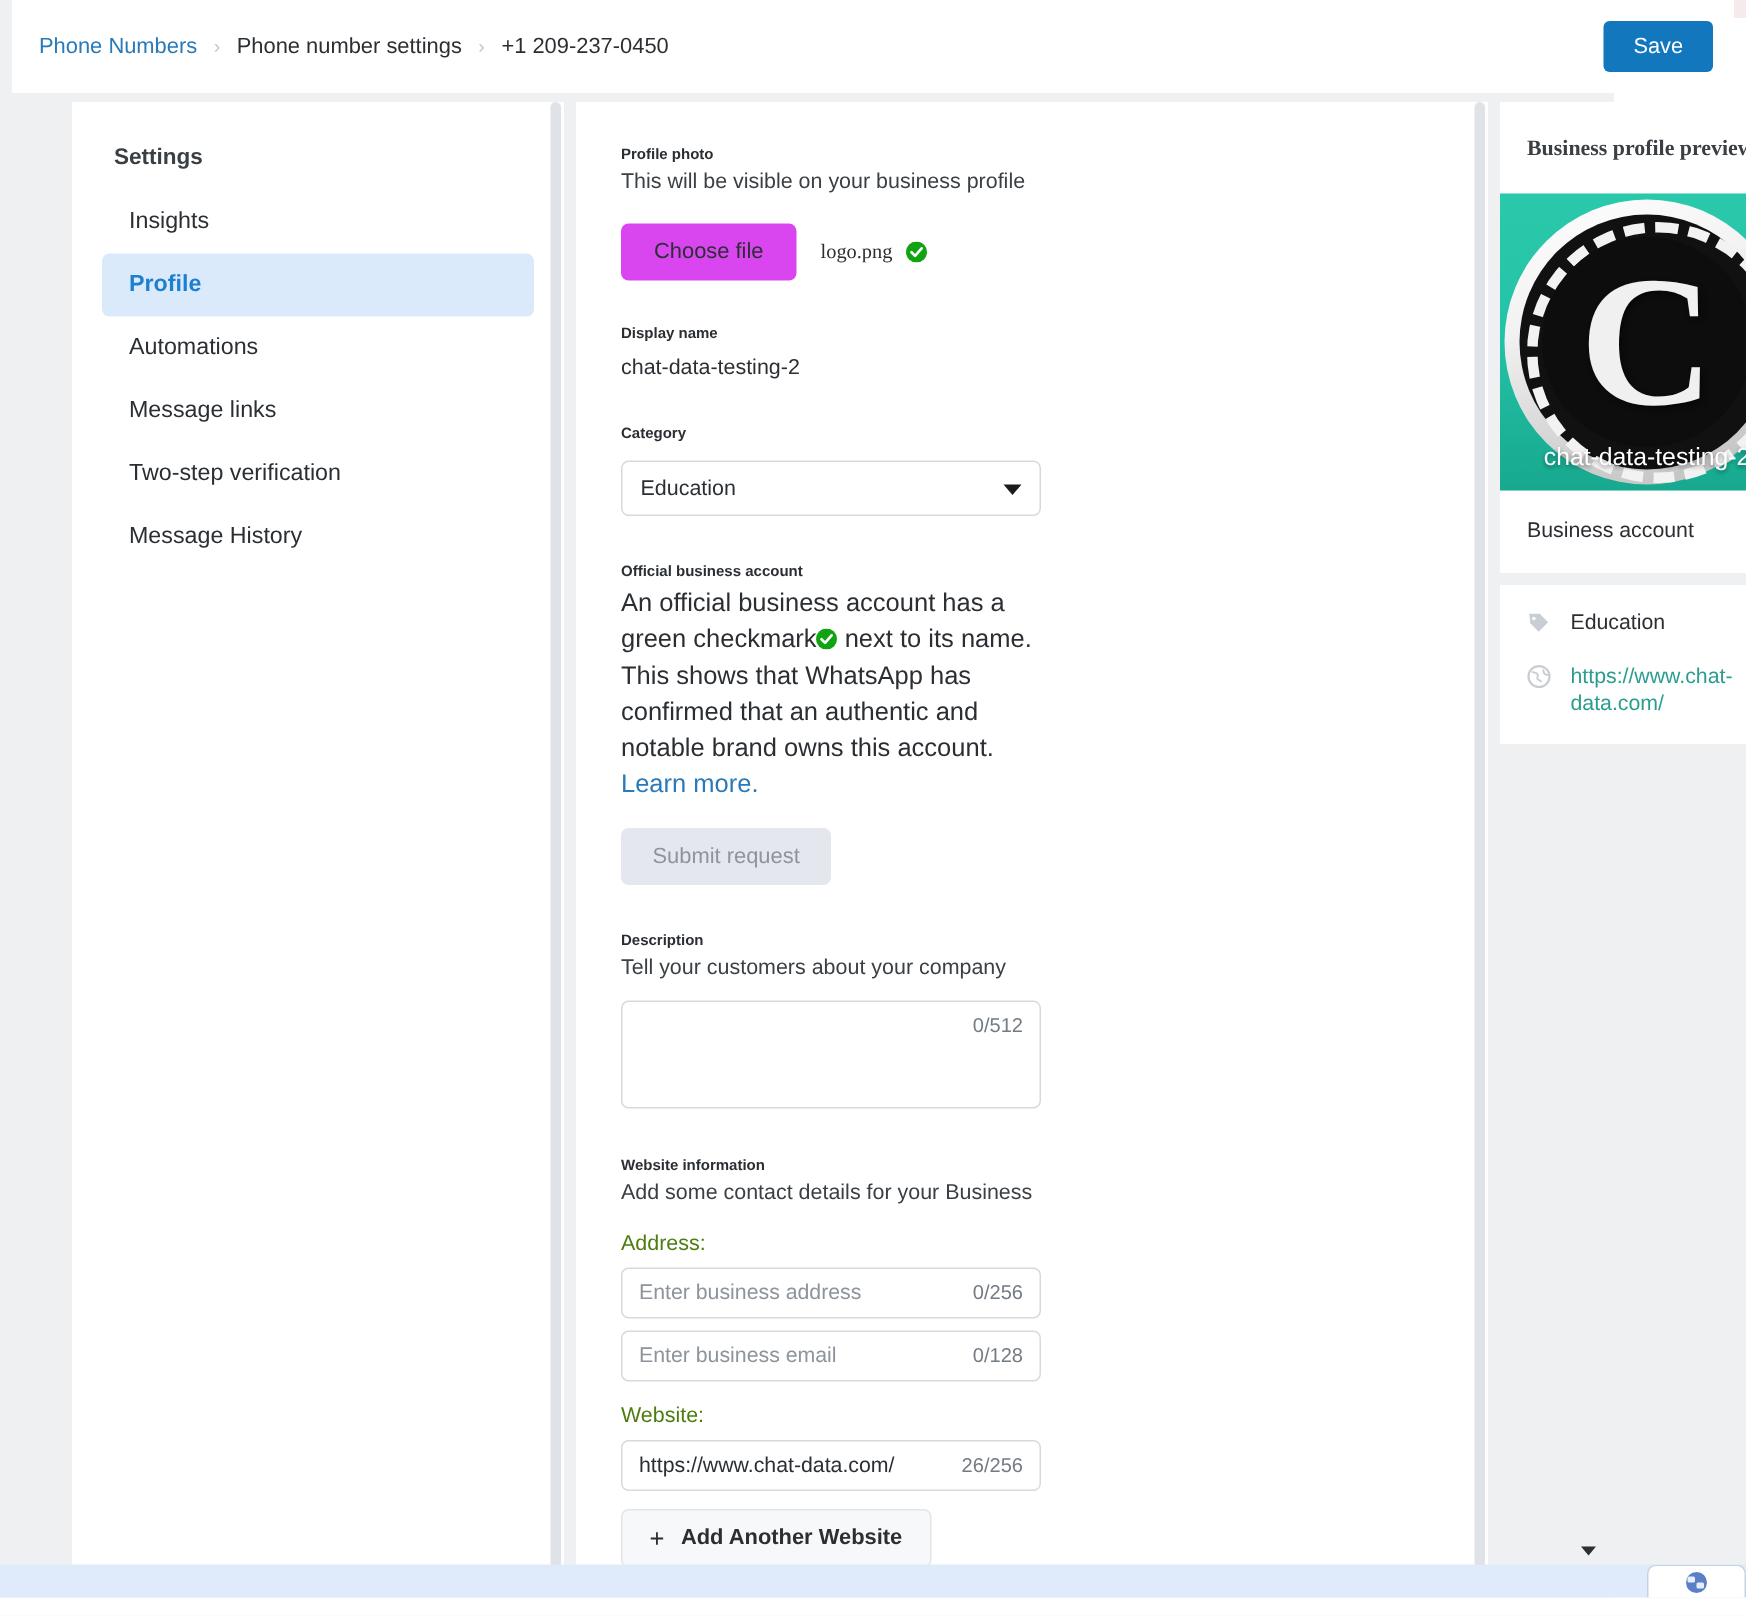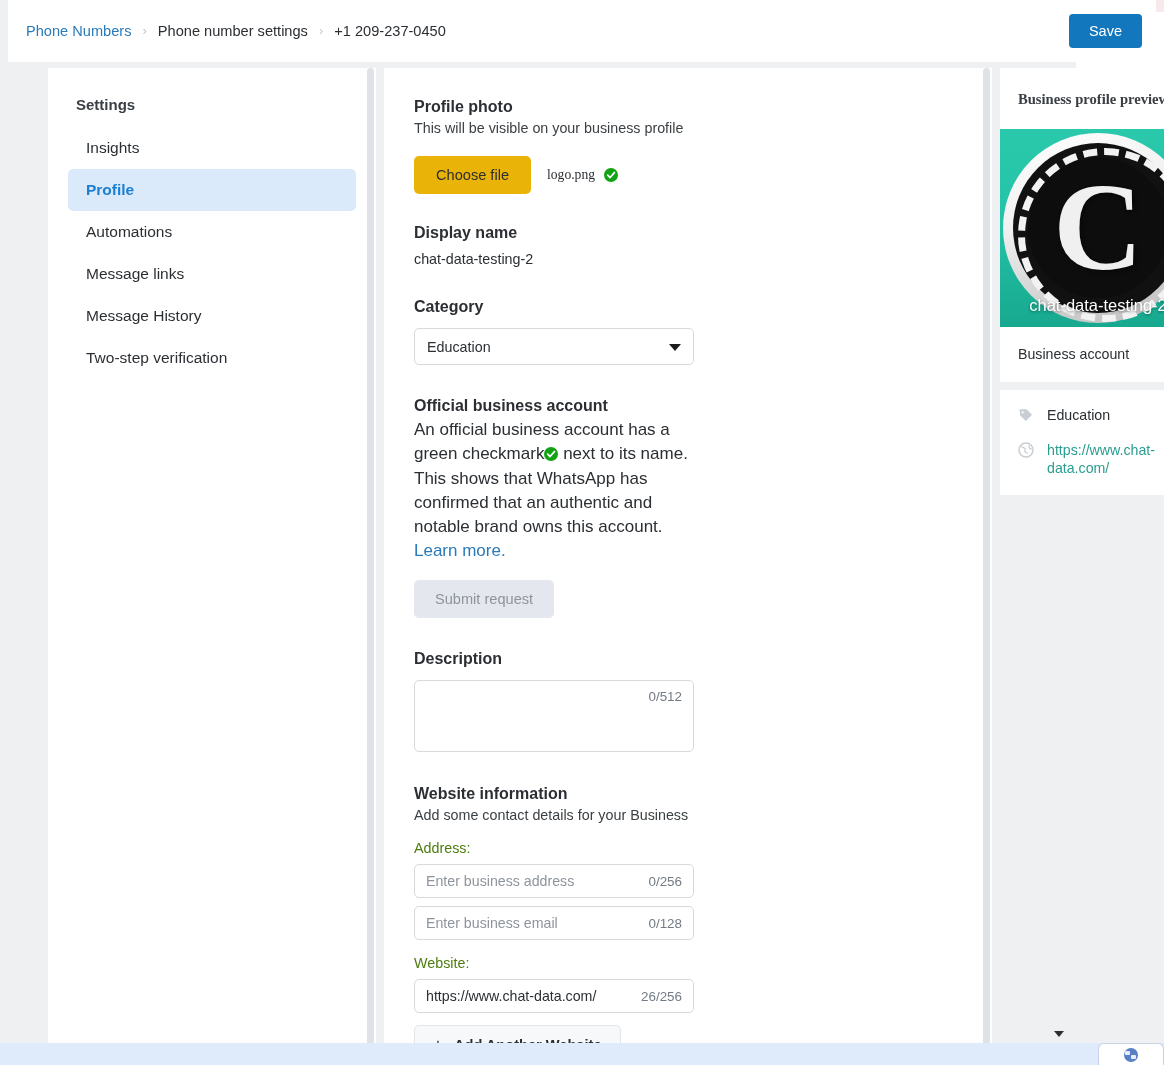--- a/index.html
+++ b/index.html
@@ -91,28 +91,28 @@
     width: 7px; height: 100%; background: #ffffff;
   }
   .left-scroll i {
     display: block; position: absolute; top: 0; left: 0;
     width: 7px; height: 100%; background: #dfe2e6; border-radius: 4px;
   }
 
   
   .form { padding: 30px 0 0 30px; width: 620px; }
   .sec-title {
-    font-size: 16px; font-weight: bold; color: #2b2f33; margin: 0;
+    font-size: 10px; font-weight: bold; color: #2b2f33; margin: 0;
   }
   .sec-sub {
     font-size: 14.3px; color: #3b4044; margin: 3px 0 0 0; line-height: 1.35;
   }
   .row-file { display: flex; align-items: center; margin-top: 18px; }
   .choose-file {
-    background: #eab308; border: none; border-radius: 5px;
+    background: #d946ef; border: none; border-radius: 5px;
     font-family: inherit; font-size: 14.6px; color: #2b2f33;
     padding: 11px 22px; cursor: pointer;
   }
   .file-name { font-size: 13.6px; color: #2b2f33; margin-left: 16px; font-family: Liberation Serif, serif; }
   .ok-badge {
     display: inline-block; width: 14px; height: 14px; margin-left: 9px;
     vertical-align: -2px;
   }
   .display-name-h { margin-top: 30px; }
   .display-name-v { font-size: 14.3px; color: #2b2f33; margin-top: 9px; }
@@ -316,22 +316,22 @@
 
   <div class="body-area">
 
     <div class="col-left">
       <div class="settings-title">Settings</div>
       <div class="nav">
         <div class="nav-item">Insights</div>
         <div class="nav-item active">Profile</div>
         <div class="nav-item">Automations</div>
         <div class="nav-item">Message links</div>
+        <div class="nav-item">Two-step verification</div>
         <div class="nav-item">Message History</div>
-        <div class="nav-item">Two-step verification</div>
       </div>
       <div class="left-scroll">
           <i></i>
         </div>
     </div>
 
     <div class="col-main">
       <div class="form">
 
         
@@ -367,20 +367,21 @@
               <circle cx="8" cy="8" r="8" fill="#12a312"></circle>
               <path d="M4.2 8.2 L6.9 10.9 L11.9 5.2" stroke="#ffffff" stroke-width="2" fill="none" stroke-linecap="round" stroke-linejoin="round"></path>
             </svg>
           </span> <span>next to its name. This shows that WhatsApp has confirmed that an authentic and notable brand owns this account.</span>
           <span class="learn-more">Learn more.</span>
         </p>
         <button class="submit-req">Submit request</button>
 
         
         <div class="sec-title desc-h">Description</div>
+        <p class="sec-sub">Tell your customers about your company</p>
         <div class="textarea-box">
           <span class="ta-count">0/512</span>
         </div>
 
         
         <div class="sec-title contact-h">Website information</div>
         <p class="sec-sub">Add some contact details for your Business</p>
 
         <div class="field-label">Address:</div>
         <div class="input-box">

